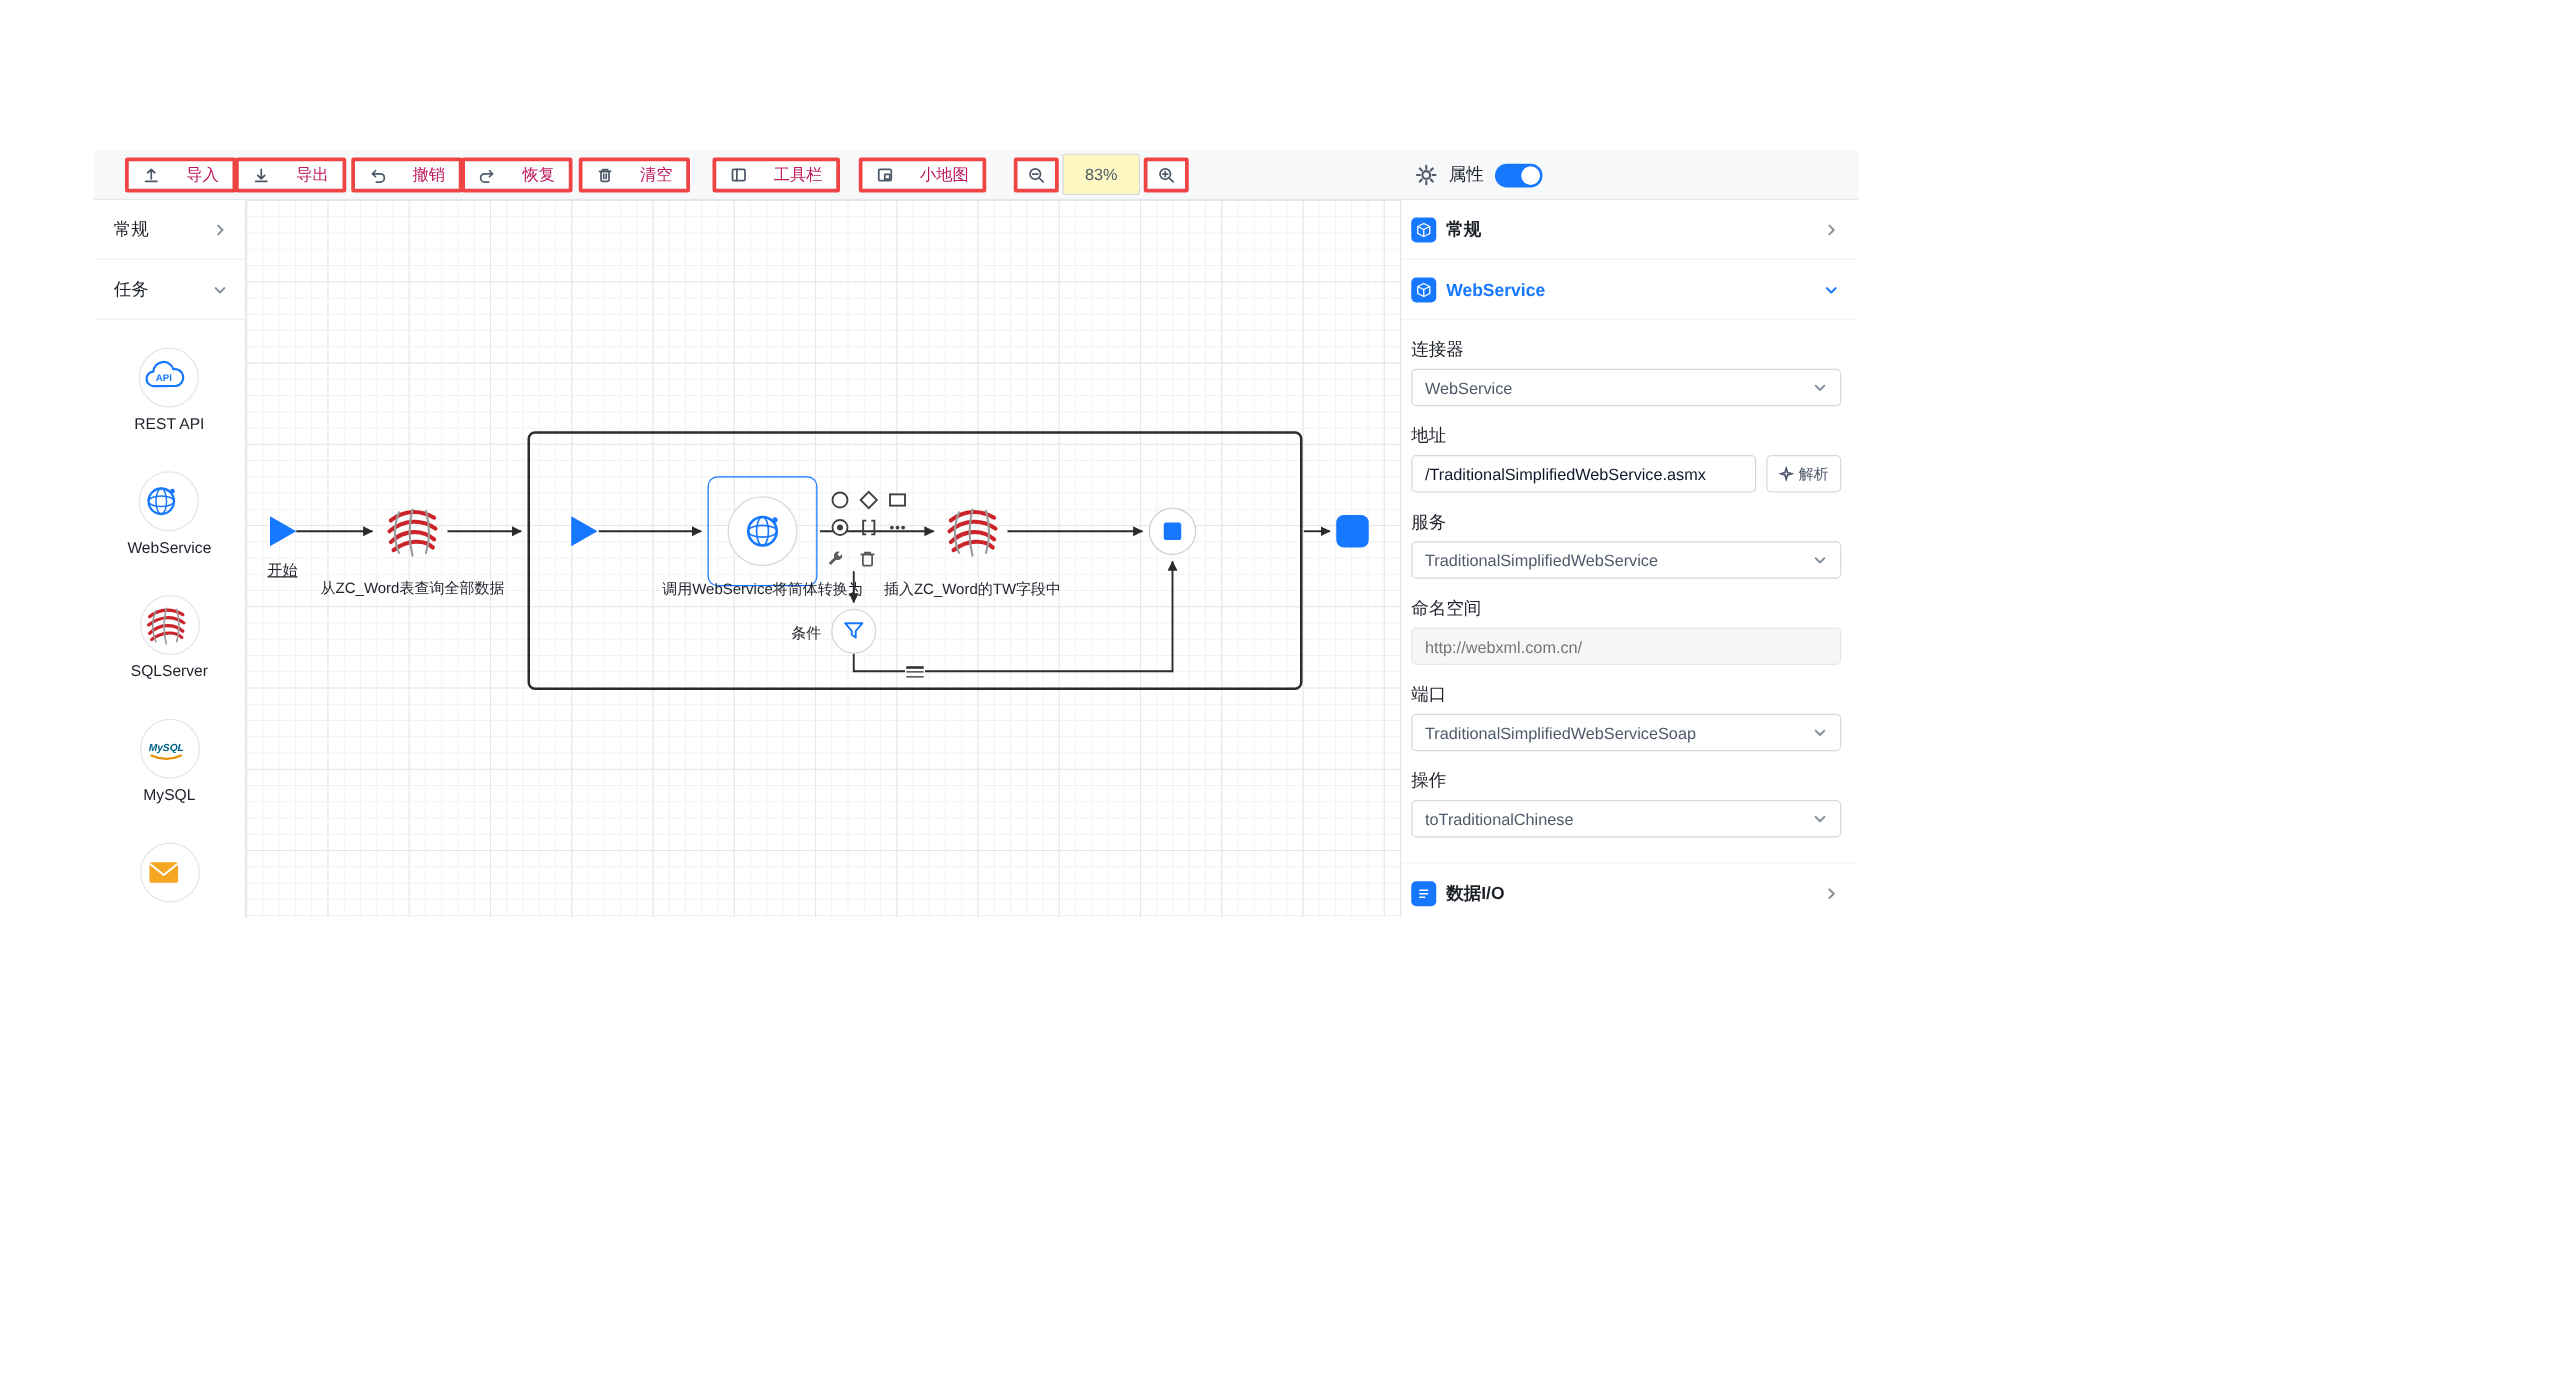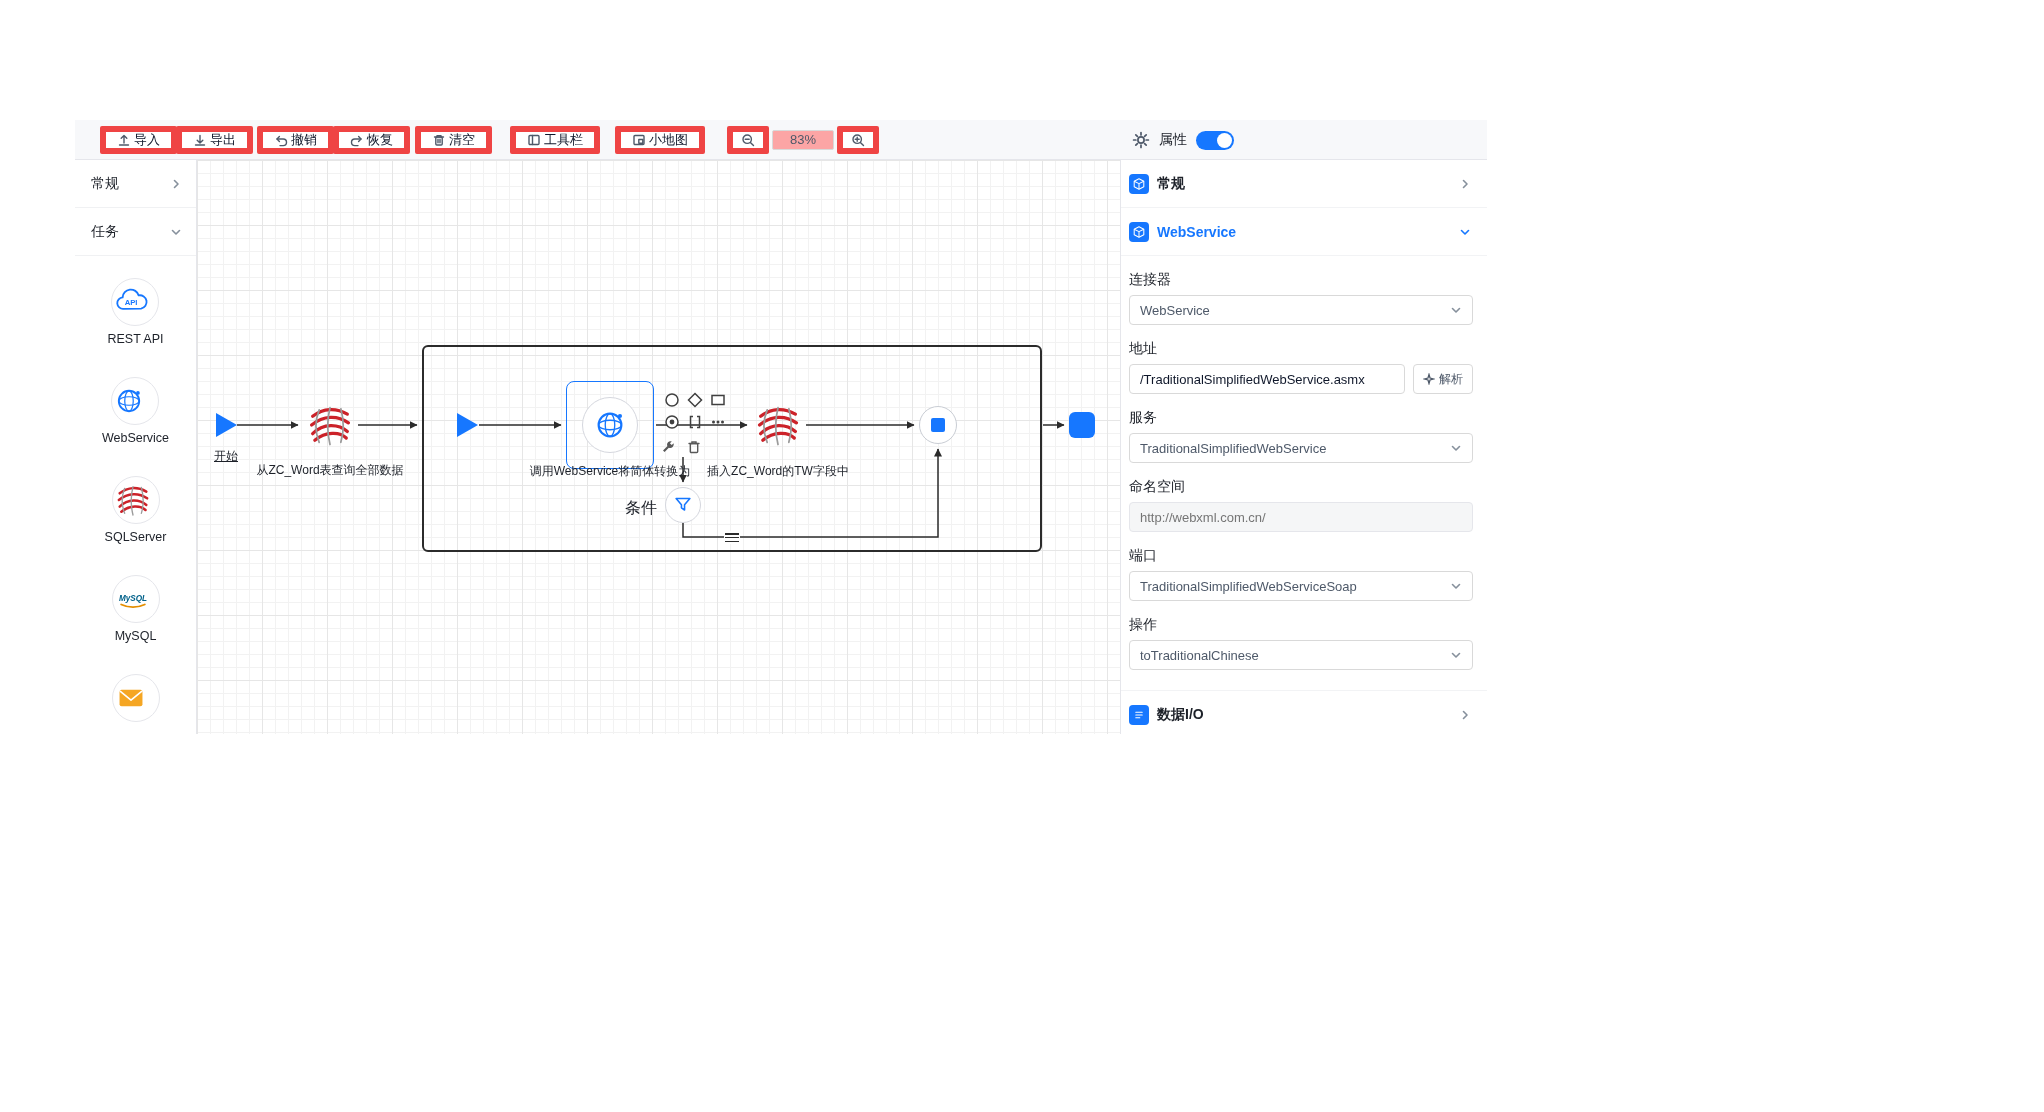--- a/index.html
+++ b/index.html
@@ -7,29 +7,29 @@
     font-family:"Liberation Sans","DejaVu Sans",sans-serif; }
   body { position:relative; overflow:hidden; }
 
   .app { position:absolute; left:75px; top:120px; width:1412px; height:614px;
     background:#fff; overflow:hidden; }
 
   
   .toolbar { position:absolute; left:0; top:0; width:1412px; height:40px;
     background:#f7f8fa; border-bottom:1px solid #e5e6eb;
     display:flex; align-items:center; padding-left:25px; }
-  .tb-btn { display:inline-flex; align-items:center; gap:3px; height:28px;
-    padding:0 11px; background:#fff; border:6px solid #ef4444; font-size:13px;
-    color:#0f172a; cursor:pointer; border-radius:2px; white-space:nowrap; }
+  .tb-btn { display:inline-flex; align-items:center; gap:21px; height:28px;
+    padding:0 11px; background:#fff; border:3px solid #ef4444; font-size:13px;
+    color:#be185d; cursor:pointer; border-radius:2px; white-space:nowrap; }
   .tb-group { display:inline-flex; }
   .tb-group .tb-btn + .tb-btn { margin-left:-1px; }
   .tb-icon { width:14px; height:14px; display:block; stroke:#4e5969; fill:none;
     stroke-width:1.4; stroke-linecap:round; stroke-linejoin:round; }
   .zoom-val { display:inline-flex; align-items:center; justify-content:center;
-    width:62px; height:20px; background:#fca5a5; border:1px solid #d9d9d9;
+    width:62px; height:33px; background:#fef9c3; border:1px solid #d9d9d9;
     font-size:13px; color:#4e5969; border-radius:2px; }
   .props-head { position:absolute; left:1057px; top:0; height:40px;
     display:flex; align-items:center; gap:9px; }
   .props-title { font-size:14px; color:#1d2129; }
   .toggle { width:38px; height:19px; border-radius:10px; background:#1677ff;
     position:relative; cursor:pointer; }
   .toggle .knob { position:absolute; right:2px; top:2px; width:15px; height:15px;
     border-radius:50%; background:#fff; }
 
   
@@ -79,21 +79,21 @@
     align-items:center; justify-content:center; cursor:pointer; }
   .stop-sq { width:14px; height:14px; background:#1677ff; border-radius:2px; }
   .final-stop { position:absolute; left:872px; top:252px; width:26px; height:26px;
     background:#1677ff; border-radius:6px; cursor:pointer; }
   .pal { position:absolute; width:16px; height:16px; cursor:pointer; }
   .pal svg { width:16px; height:16px; display:block; }
   .filter-node { position:absolute; left:468px; top:327px; width:36px; height:36px;
     border-radius:50%; background:#fff; border:1px solid #d5d7de; display:flex;
     align-items:center; justify-content:center; cursor:pointer; }
   .cond-label { position:absolute; left:410px; top:338px; width:50px;
-    text-align:right; font-size:16px; color:#1d2129; }
+    text-align:right; font-size:12px; color:#1d2129; }
   .hamburger { position:absolute; left:527px; top:371px; width:16px; height:13px;
     background:#fff; display:flex; flex-direction:column; justify-content:space-between;
     padding:2px 1px; }
   .hamburger i { display:block; height:1.5px; background:#2b2b2b; }
 
   
   .panel { position:absolute; left:1045px; top:40px; width:367px; height:574px;
     background:#fff; border-left:1px solid #e5e6eb; overflow:hidden; }
   .p-row { height:48px; display:flex; align-items:center;
     padding:0 16px 0 8px; border-bottom:1px solid #f2f3f5; cursor:pointer; }

